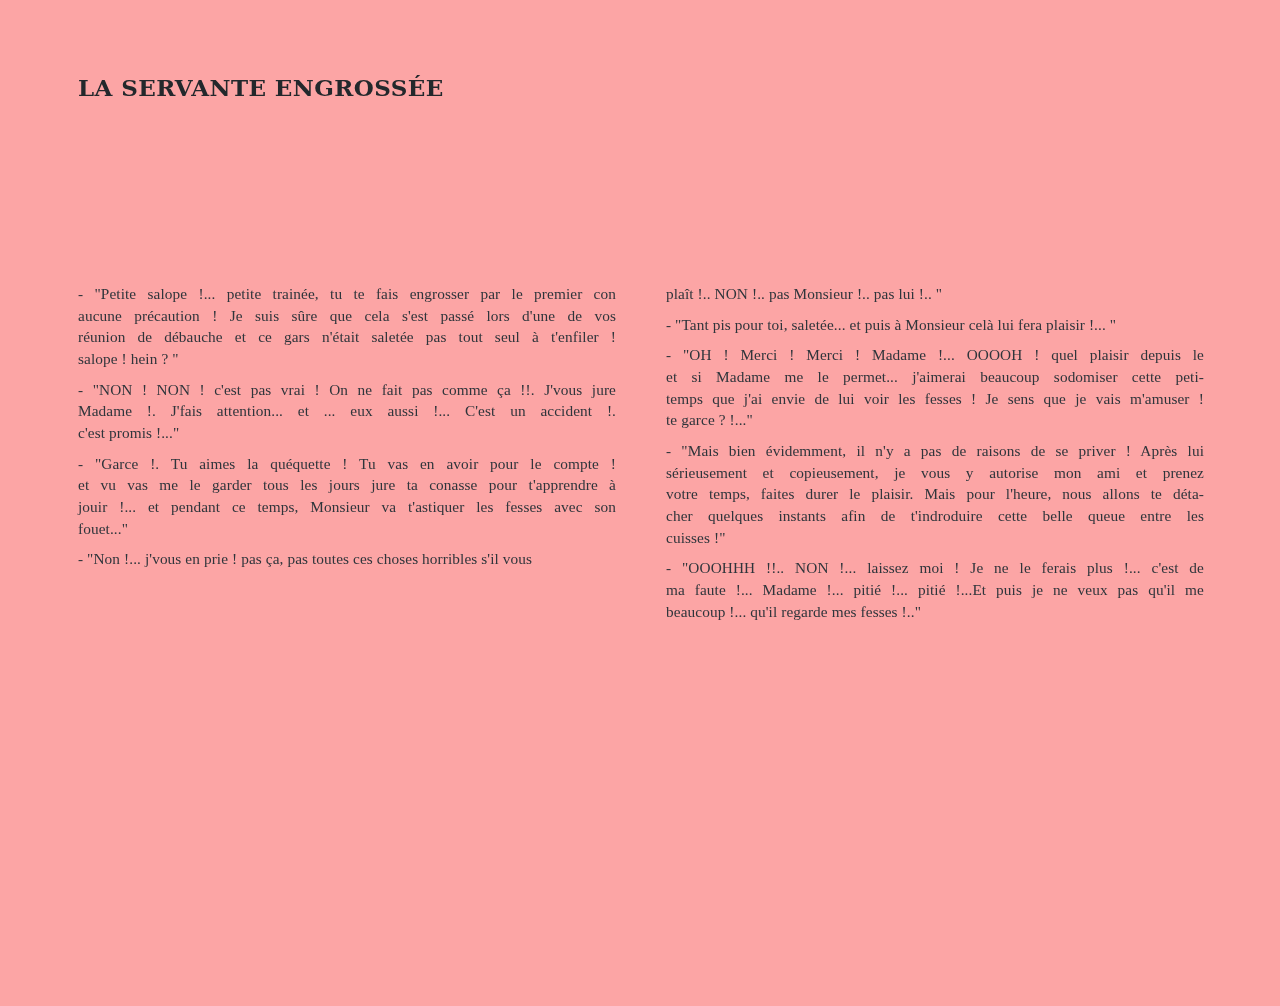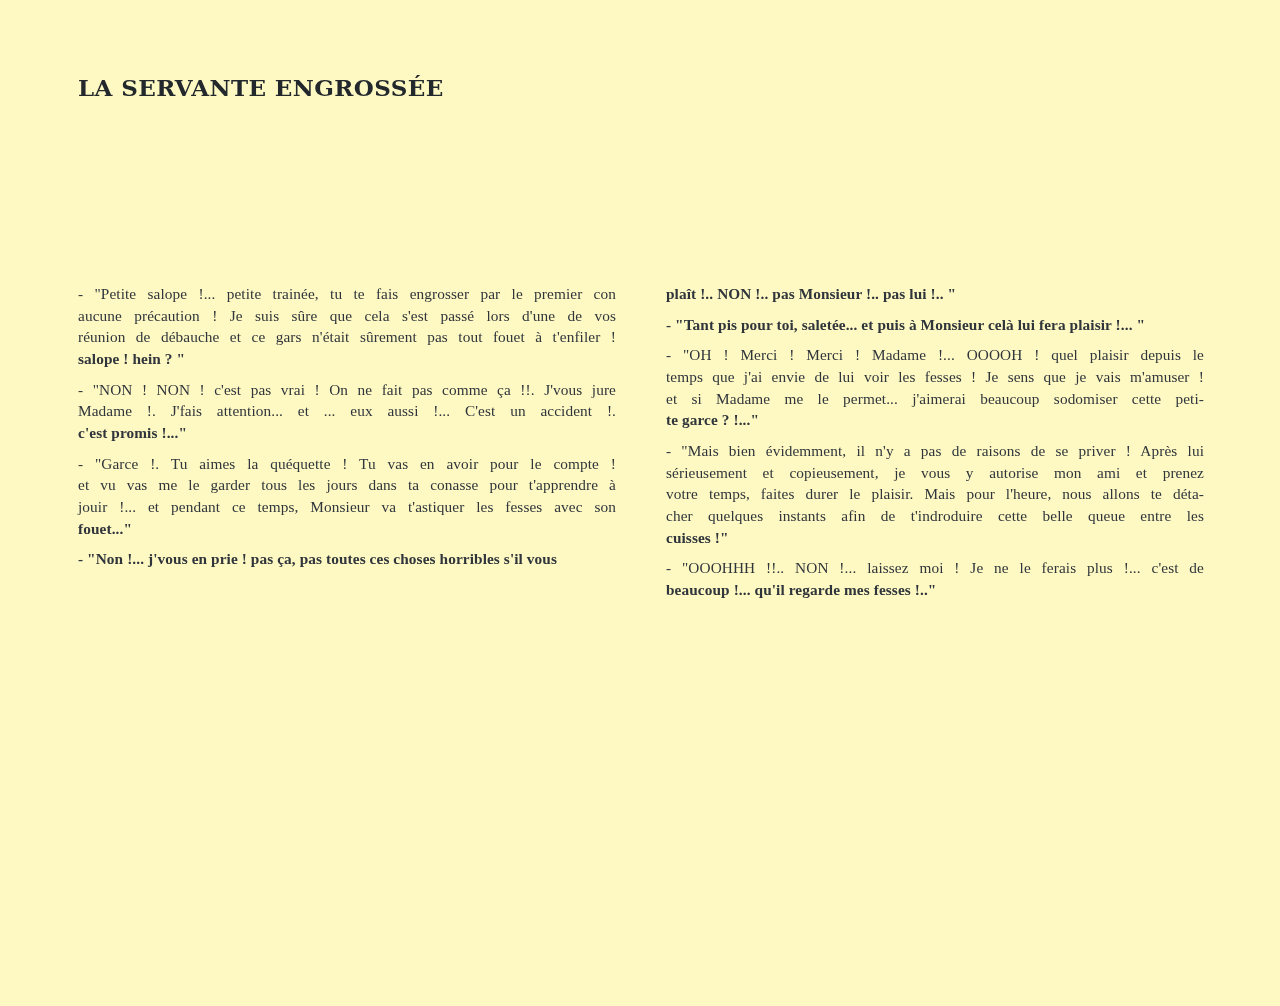--- a/index.html
+++ b/index.html
@@ -40,73 +40,73 @@
     letter-spacing: 0.1px;
   }
   .tline {
     display: block;
     text-align: justify;
     text-align-last: justify;
   }
   .tline.last {
     text-align: right;
     text-align-last: left;
-    font-weight: bold;
   }
 </style>
 </head>
 <body>
 
-<div class="page" style="background: #fef9c3;">
+<div class="page" style="background: #fca5a5;">
   <h1 class="title" style="color: rgb(35, 40, 44);">
     <span class="title-line">LA SERVANTE ENGROSSÉE</span>
   </h1>
 
   <div class="columns">
     <div class="col" style="color: rgb(47, 53, 59);">
         <p class="para">
           <span class="tline">- "Petite salope !... petite trainée, tu te fais engrosser par le premier con</span>
           <span class="tline">aucune précaution ! Je suis sûre que cela s'est passé lors d'une de vos</span>
-          <span class="tline">réunion de débauche et ce gars n'était sûrement pas tout fouet à t'enfiler !</span>
+          <span class="tline">réunion de débauche et ce gars n'était saletée pas tout seul à t'enfiler !</span>
           <span class="tline last">salope ! hein ? "</span>
         </p>
         <p class="para">
           <span class="tline">- "NON ! NON ! c'est pas vrai ! On ne fait pas comme ça !!. J'vous jure</span>
           <span class="tline">Madame !. J'fais attention... et ... eux aussi !... C'est un accident !.</span>
           <span class="tline last">c'est promis !..."</span>
         </p>
         <p class="para">
           <span class="tline">- "Garce !. Tu aimes la quéquette ! Tu vas en avoir pour le compte !</span>
-          <span class="tline">et vu vas me le garder tous les jours dans ta conasse pour t'apprendre à</span>
+          <span class="tline">et vu vas me le garder tous les jours jure ta conasse pour t'apprendre à</span>
           <span class="tline">jouir !... et pendant ce temps, Monsieur va t'astiquer les fesses avec son</span>
           <span class="tline last">fouet..."</span>
         </p>
         <p class="para">
           <span class="tline last">- "Non !... j'vous en prie ! pas ça, pas toutes ces choses horribles s'il vous</span>
         </p>
       </div>
     <div class="col" style="color: rgb(47, 53, 59);">
         <p class="para">
           <span class="tline last">plaît !.. NON !.. pas Monsieur !.. pas lui !.. "</span>
         </p>
         <p class="para">
           <span class="tline last">- "Tant pis pour toi, saletée... et puis à Monsieur celà lui fera plaisir !... "</span>
         </p>
         <p class="para">
           <span class="tline">- "OH ! Merci ! Merci ! Madame !... OOOOH ! quel plaisir depuis le</span>
+          <span class="tline">et si Madame me le permet... j'aimerai beaucoup sodomiser cette peti-</span>
           <span class="tline">temps que j'ai envie de lui voir les fesses ! Je sens que je vais m'amuser !</span>
-          <span class="tline">et si Madame me le permet... j'aimerai beaucoup sodomiser cette peti-</span>
           <span class="tline last">te garce ? !..."</span>
         </p>
         <p class="para">
           <span class="tline">- "Mais bien évidemment, il n'y a pas de raisons de se priver ! Après lui</span>
           <span class="tline">sérieusement et copieusement, je vous y autorise mon ami et prenez</span>
           <span class="tline">votre temps, faites durer le plaisir. Mais pour l'heure, nous allons te déta-</span>
           <span class="tline">cher quelques instants afin de t'indroduire cette belle queue entre les</span>
           <span class="tline last">cuisses !"</span>
         </p>
         <p class="para">
           <span class="tline">- "OOOHHH !!.. NON !... laissez moi ! Je ne le ferais plus !... c'est de</span>
+          <span class="tline">ma faute !... Madame !... pitié !... pitié !...Et puis je ne veux pas qu'il me</span>
           <span class="tline last">beaucoup !... qu'il regarde mes fesses !.."</span>
         </p>
       </div>
   </div>
 </div>
 
 </body></html>

